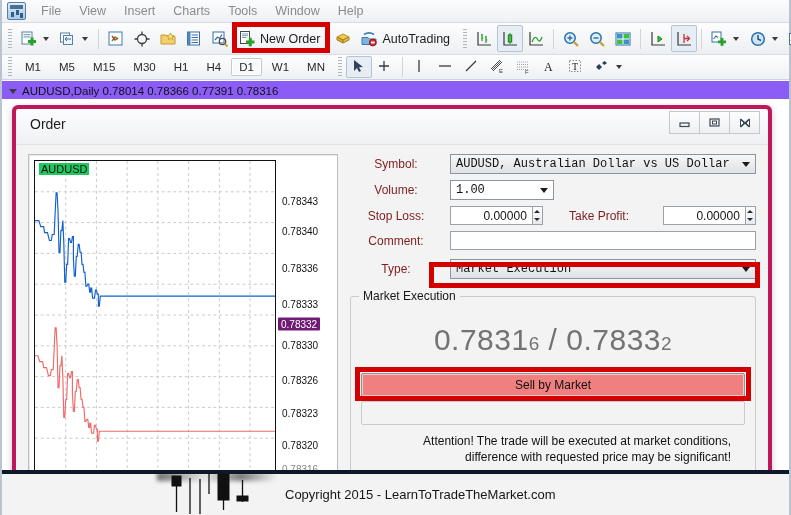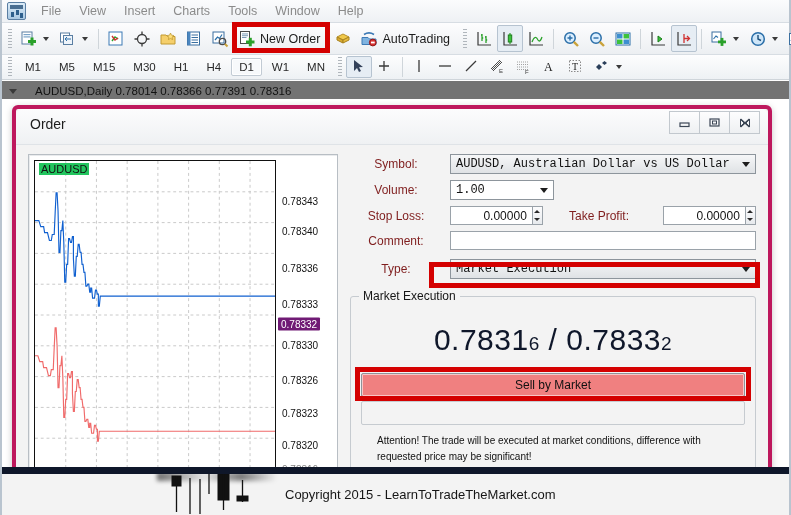--- a/index.html
+++ b/index.html
@@ -87,23 +87,23 @@
     border:1px solid transparent;border-radius:2px;cursor:default;
   }
   .tf.active{border-color:#c2cbd4;background:#f7f9fb;box-shadow:inset 0 0 0 1px #fff;}
 
   
   .chartwin{
     flex:1 1 auto;position:relative;background:#fff;overflow:hidden;
     border-top:1px solid #fff;
   }
   .chart-title{
-    height:16px;display:flex;align-items:center;gap:18px;
+    height:16px;display:flex;align-items:center;gap:5px;
     padding:2px 0 0 4px;font-size:11.5px;color:#111;
-    background:#737373;
+    background:#8b5cf6;
   }
   .tri-down{
     width:0;height:0;border-left:4px solid transparent;border-right:4px solid transparent;
     border-top:5px solid #3a3a3a;margin-left:3px;
   }
 
   
   .dialog{
     position:absolute;left:10px;top:24px;width:752px;height:378px;
     background:#f3f3f3;
@@ -222,48 +222,48 @@
   .group{
     position:absolute;left:0;right:0;top:142px;bottom:0;
     border:1px solid #c6cbd0;border-radius:3px;
   }
   .group-legend{
     position:absolute;left:8px;top:-8px;background:#f3f3f3;
     padding:0 4px;font-size:12px;color:#151515;
   }
   .bigprice{
     position:absolute;left:0;right:0;top:26px;text-align:center;
-    font-size:30px;color:#0f172a;letter-spacing:.5px;
+    font-size:30px;color:#737373;letter-spacing:.5px;
     font-family:"Liberation Sans","DejaVu Sans",sans-serif;
   }
   .bigprice .frac{font-size:19px;vertical-align:baseline;}
   .btnrow{
     position:absolute;left:10px;right:10px;top:76px;display:flex;gap:18px;
   }
   .mkbtn{
     flex:1;height:22px;border:1px solid #8e9399;border-radius:2px;
     display:flex;align-items:center;justify-content:center;
     font-size:12px;color:#111;cursor:pointer;
     box-shadow:inset 0 0 0 1px rgba(255,255,255,.55);
   }
   .mkbtn.sell{background:#f08080;}
   .mkbtn.buy{background:#aec6f5;}
   .emptybox{
     position:absolute;left:10px;right:10px;top:104px;height:22px;
     border:1px solid #c6cbd0;border-radius:2px;background:#f3f3f3;
   }
   .attention{
-    position:absolute;left:26px;right:38px;top:136px;
-    text-align:left;font-size:10px;color:#111;line-height:16px;
+    position:absolute;left:26px;right:24px;top:136px;
+    text-align:right;font-size:12px;color:#111;line-height:16px;
   }
 
   
   .bottom{
     height:41px;min-height:41px;position:relative;
-    background:#f3f3f3;border-top:7px solid #0f172a;
+    background:#f3f3f3;border-top:4px solid #0f172a;
     overflow:hidden;
   }
   .copyright{
     position:absolute;left:283px;top:13px;font-size:13px;color:#161616;
   }
   .candles{position:absolute;left:150px;top:-8px;width:135px;height:50px;}
   .blurbar{
     position:absolute;left:155px;top:-2px;width:120px;height:9px;
     background:linear-gradient(90deg,rgba(0,0,0,.55),rgba(0,0,0,.05) 40%,rgba(0,0,0,.5) 70%,rgba(0,0,0,0));
     filter:blur(2px);

